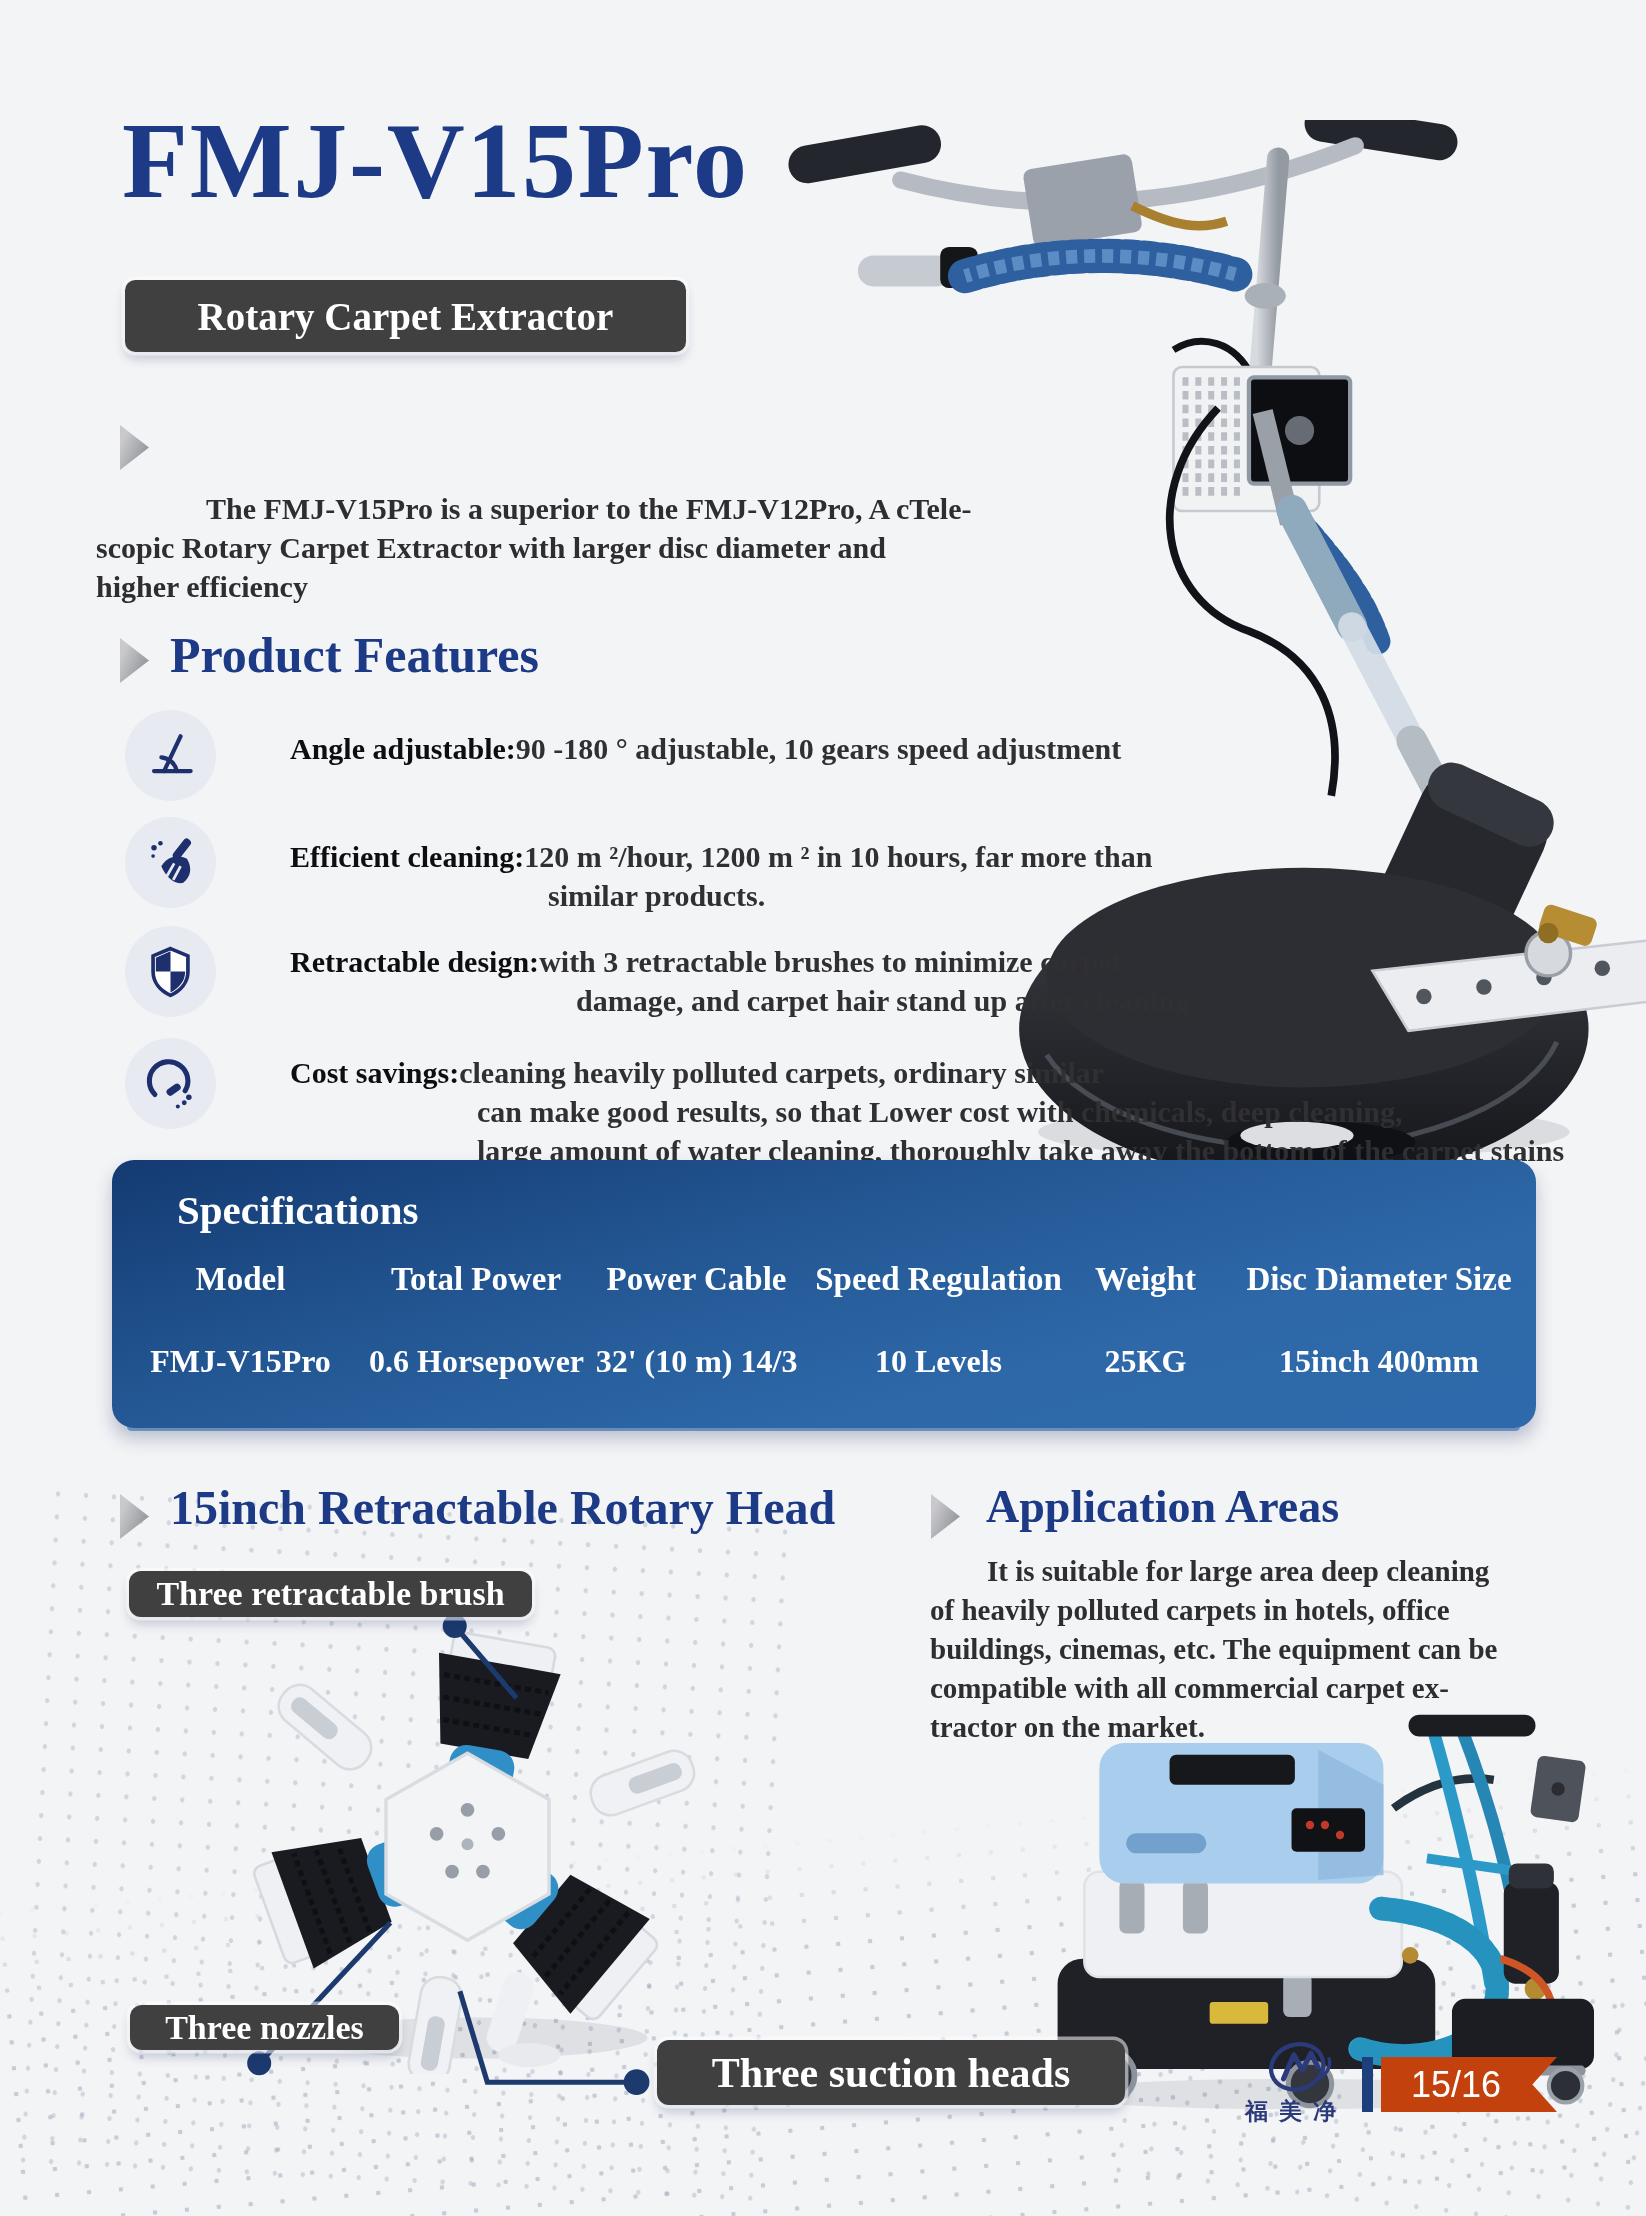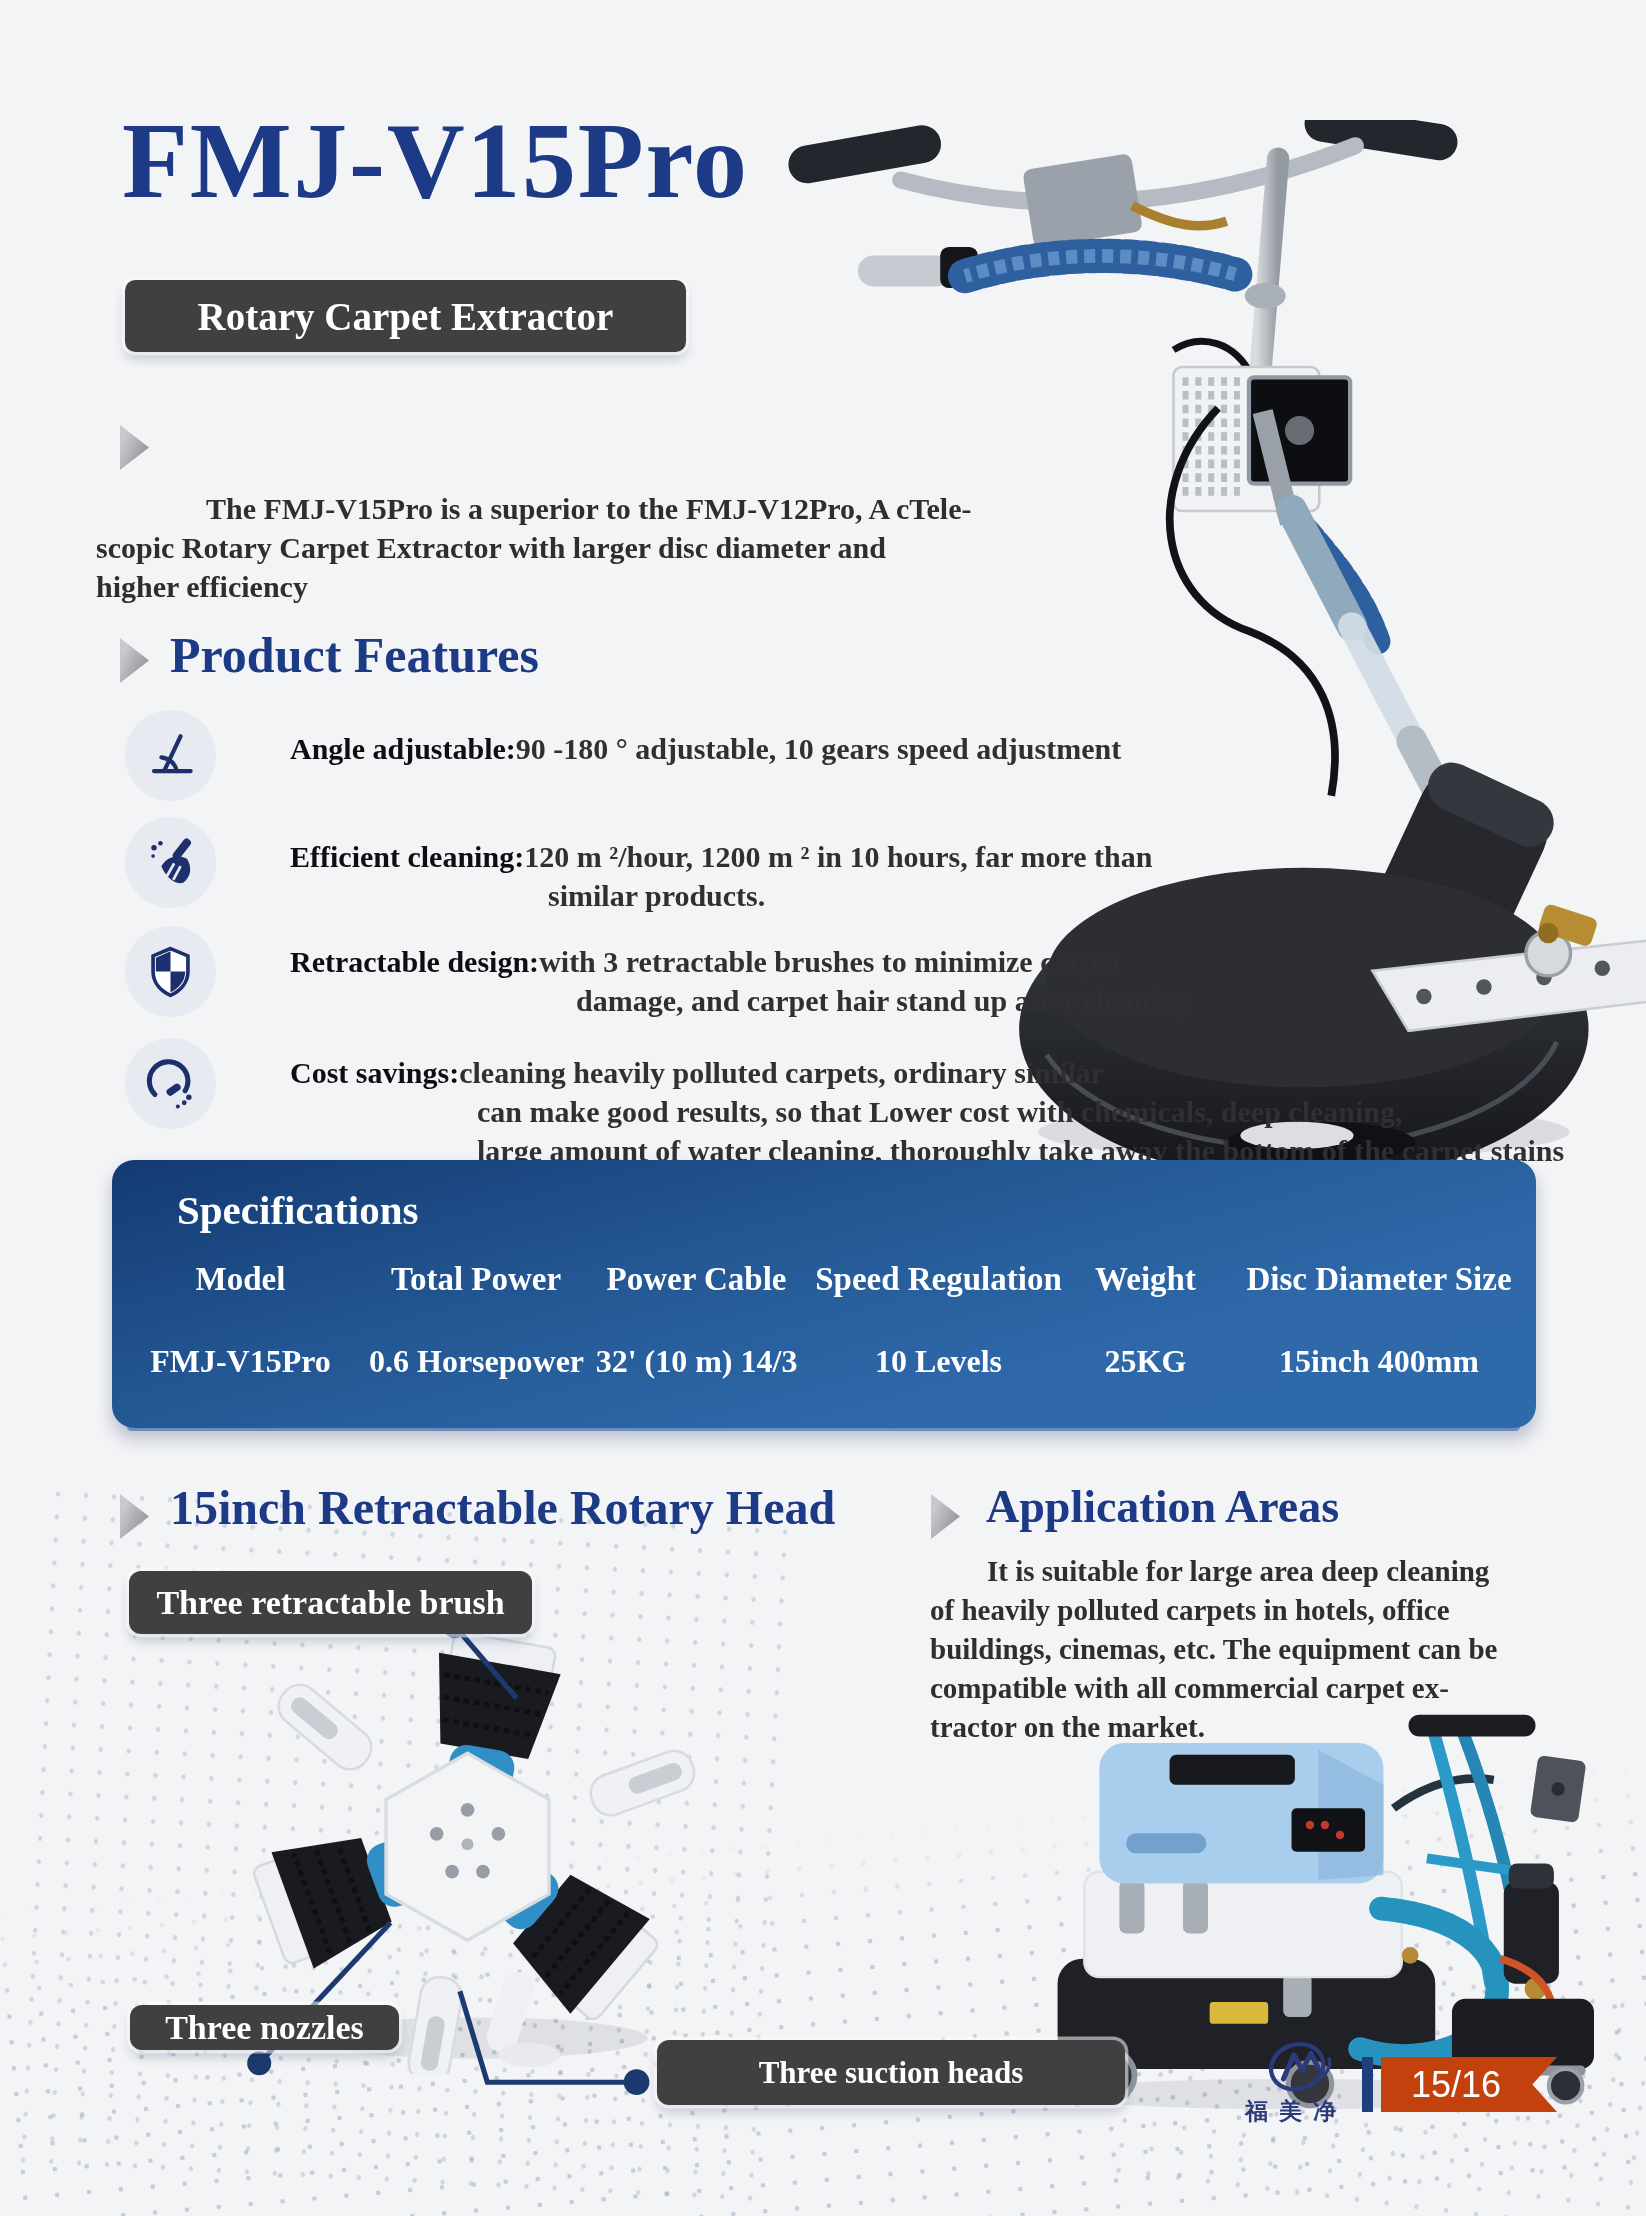--- a/index.html
+++ b/index.html
@@ -47,23 +47,23 @@
       background:linear-gradient(165deg,#143a72 0%,#235793 38%,#2e68a9 70%,#2e6aab 100%);
       box-shadow:0 10.3px 17px rgba(20,40,90,.25);color:#fff;}
   #spec-edge{position:absolute;left:127px;top:1422px;width:1393px;height:8.6px;border-radius:4.3px;background:#6f9fd0;opacity:.85;}
   #spec-title{position:absolute;left:65px;top:26px;font-size:41px;font-weight:700;}
   .spec-grid{position:absolute;left:0;top:101px;width:100%;display:grid;grid-template-columns:257px 214px 227px 257px 157px 310px;}
   .spec-grid .cell{text-align:center;font-weight:700;white-space:nowrap;}
   .spec-h{font-size:33px;}
   .spec-v{font-size:32px;margin-top:45px;}
 
   
-  #badge-brush{left:129px;top:1571px;width:403px;height:63px;font-size:34px;}
+  #badge-brush{left:129px;top:1571px;width:403px;height:46px;font-size:34px;}
   #badge-nozzles{left:130px;top:2005px;width:269px;height:45px;font-size:34px;}
-  #badge-suction{left:657px;top:2040px;width:468px;height:65px;font-size:31px;}
+  #badge-suction{left:657px;top:2040px;width:468px;height:65px;font-size:42px;}
 
   
   #flag-bar{position:absolute;left:1362px;top:2057px;width:11px;height:55px;background:#1e3f7e;}
   #flag{position:absolute;left:1381px;top:2057px;width:176px;height:55px;background:#c2410c;
         clip-path:polygon(0 0,100% 0,86% 50%,100% 100%,0 100%);
         display:flex;align-items:center;justify-content:center;padding-right:26px;box-sizing:border-box;
         color:#fff;font-family:Liberation Sans, sans-serif;font-size:36px;}
   #logo{position:absolute;left:1263px;top:2041px;width:89px;height:55px;}
   #logo-cn{position:absolute;left:1245px;top:2096px;width:137px;font-size:23px;font-weight:700;color:#2b3a7a;letter-spacing:11px;white-space:nowrap;}
 

